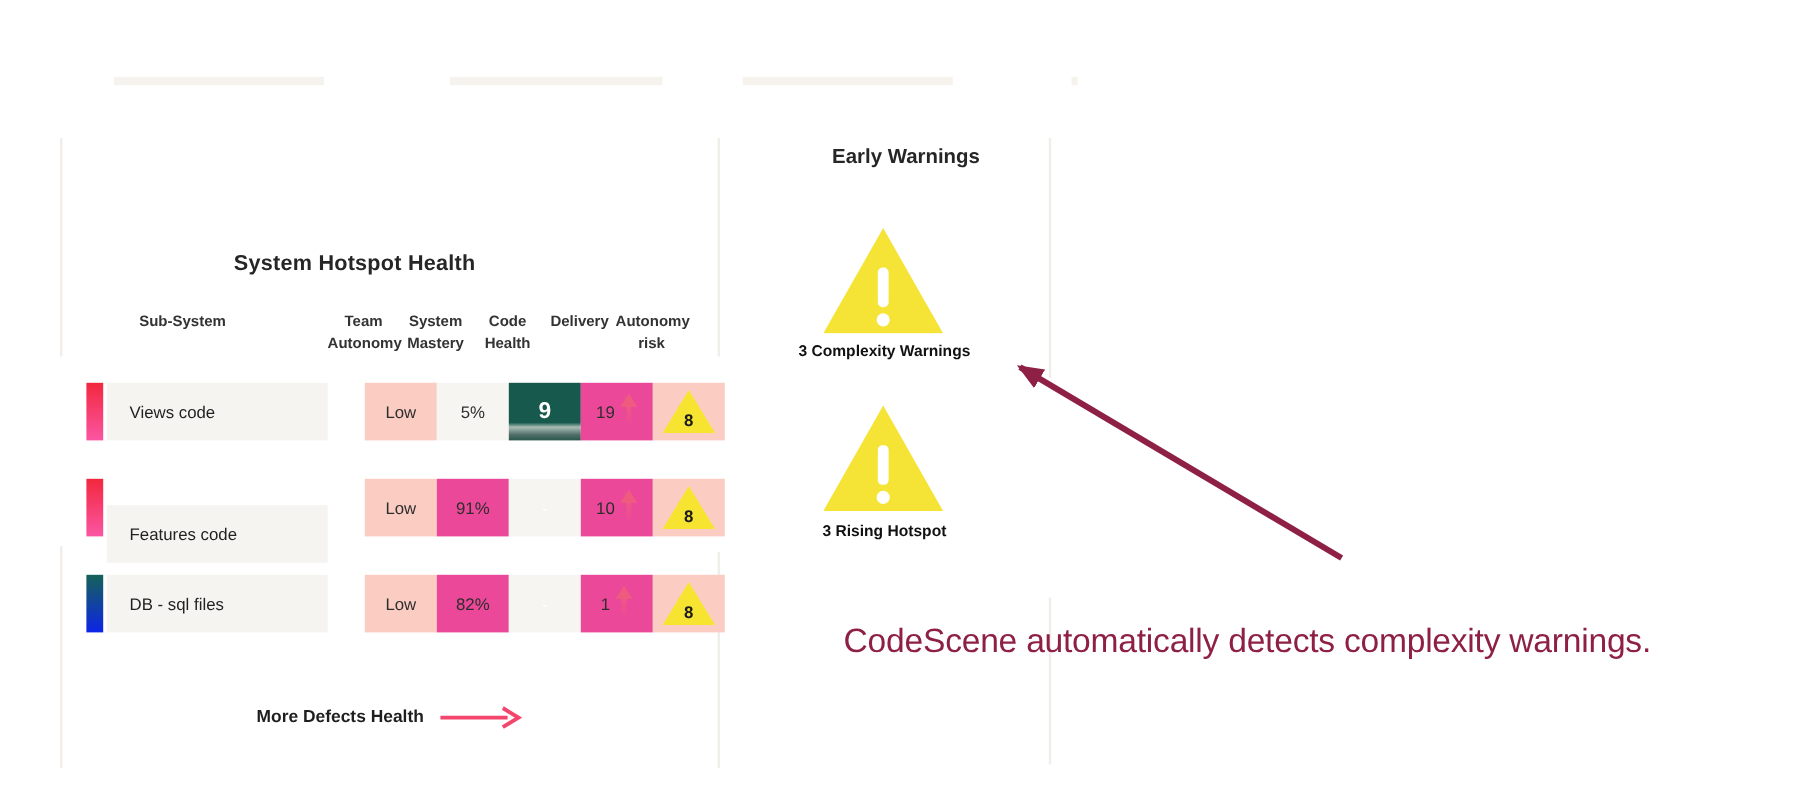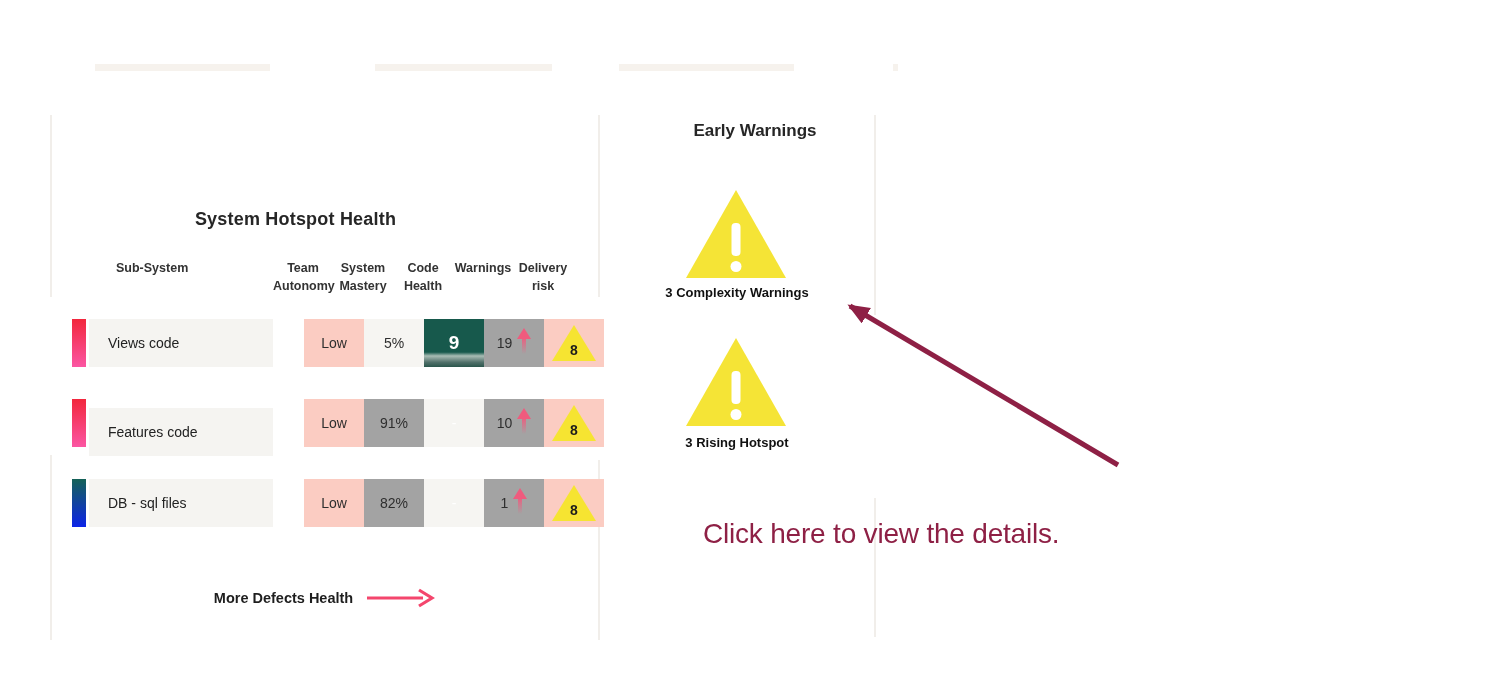--- a/index.html
+++ b/index.html
@@ -23,21 +23,21 @@
 
   .row-bar { position:absolute; left:72px; width:14px; height:48px; }
   .bar-red  { background:linear-gradient(180deg,#f2273d 0%,#fb56a3 100%); }
   .bar-blue { background:linear-gradient(180deg,#156257 0%,#0d24e8 100%); }
 
   .cell { position:absolute; width:60px; height:48px; display:flex; align-items:center;
           justify-content:center; font-size:14px; color:#2e2e2e;margin-left:31px; }
   .name-cell { position:absolute; left:89px; width:184px; height:48px; background:#f5f4f1;
                display:flex; align-items:center; padding-left:19px; font-size:14px; color:#222; }
   .pink  { background:#fbccc2; }
-  .sage  { background:#a3a3a3; }
+  .sage  { background:#ec4899; }
   .light { background:#f6f5f2; }
   .score { background:linear-gradient(180deg,#17594c 0%,#17594c 69%,#a9bdb5 77%,#51706a 90%,#2a564c 100%);
            color:#ffffff; font-size:19px; font-weight:700; }
   .dash  { color:#ffffff; }
 
   .up-arrow { position:relative; width:14px; height:30px; margin-left:5px; top:-2px; }
   .up-arrow::before { content:""; position:absolute; top:2px; left:0;
                       border-left:7px solid transparent; border-right:7px solid transparent;
                       border-bottom:11px solid #ef5b7e; }
   .up-arrow::after  { content:""; position:absolute; top:11px; left:5px; width:4px; height:17px;
@@ -85,22 +85,22 @@
   <div class="vline" style="left:874px;top:115px;height:200px;"></div>
   <div class="vline" style="left:874px;top:498px;height:139px;"></div>
 
   <div>
     <div class="panel-title">System Hotspot Health</div>
 
     <div class="th sub">Sub-System</div>
     <div class="th c" style="left:273px;">Team Autonomy</div>
     <div class="th c" style="left:333px;">System Mastery</div>
     <div class="th c" style="left:393px;">Code Health</div>
-    <div class="th c" style="left:453px;">Warnings</div>
-    <div class="th c" style="left:513px;">Delivery risk</div>
+    <div class="th c" style="left:453px;">Delivery</div>
+    <div class="th c" style="left:513px;">Autonomy risk</div>
 
     <div>
       <div class="row-bar bar-red" style="top:319px;"></div>
       <div class="name-cell" style="top:319px;">Views code</div>
       <div class="cell pink" style="left:273px;top:319px;">Low</div>
       <div class="cell light" style="left:333px;top:319px;">5%</div>
       <div class="cell score" style="left:393px;top:319px;">
         <span>9</span>
       </div>
       <div class="cell sage" style="left:453px;top:319px;">
@@ -109,21 +109,21 @@
       </div>
       <div class="cell pink" style="left:513px;top:319px;">
         <div class="risk-tri">
           <span>8</span>
         </div>
       </div>
     </div>
 
     <div>
       <div class="row-bar bar-red" style="top:399px;"></div>
-      <div class="name-cell" style="top:408px;">Features code</div>
+      <div class="name-cell" style="top:421px;">Features code</div>
       <div class="cell pink" style="left:273px;top:399px;">Low</div>
       <div class="cell sage" style="left:333px;top:399px;">91%</div>
       <div class="cell light dash" style="left:393px;top:399px;">
         <span>-</span>
       </div>
       <div class="cell sage" style="left:453px;top:399px;">
         <span>10</span>
         <span class="up-arrow"></span>
       </div>
       <div class="cell pink" style="left:513px;top:399px;">
@@ -184,16 +184,16 @@
   <svg class="annotation-arrow" width="340" height="210" viewBox="0 0 340 210">
     <defs>
       <marker id="ah" markerUnits="userSpaceOnUse" markerWidth="24" markerHeight="20" refX="19" refY="9" orient="auto">
         <path d="M0,0 L22,9 L0,18 Z" fill="#8e2045"></path>
       </marker>
     </defs>
     <line x1="318" y1="195" x2="50" y2="36" stroke="#8e2045" stroke-width="5" marker-end="url(#ah)"></line>
   </svg>
 
   <div class="annotation">
-    <div>Click here to view the details.</div>
+    <div>CodeScene automatically detects complexity warnings.</div>
   </div>
 
 </div>
 
 </body></html>

